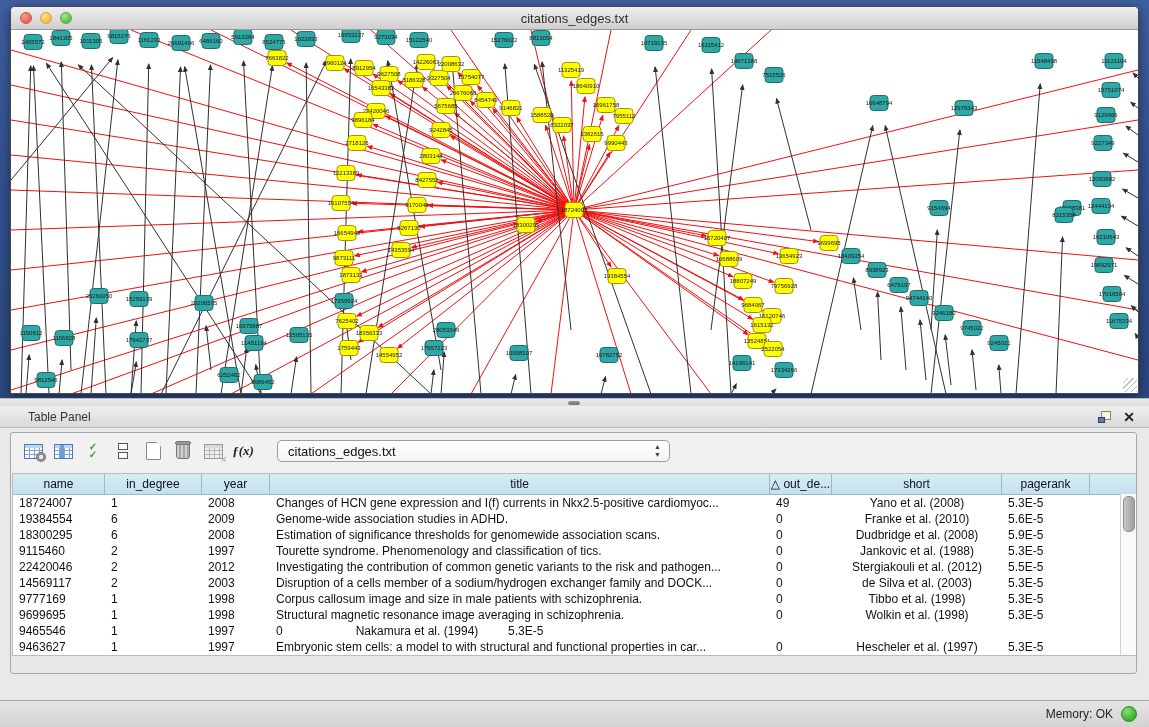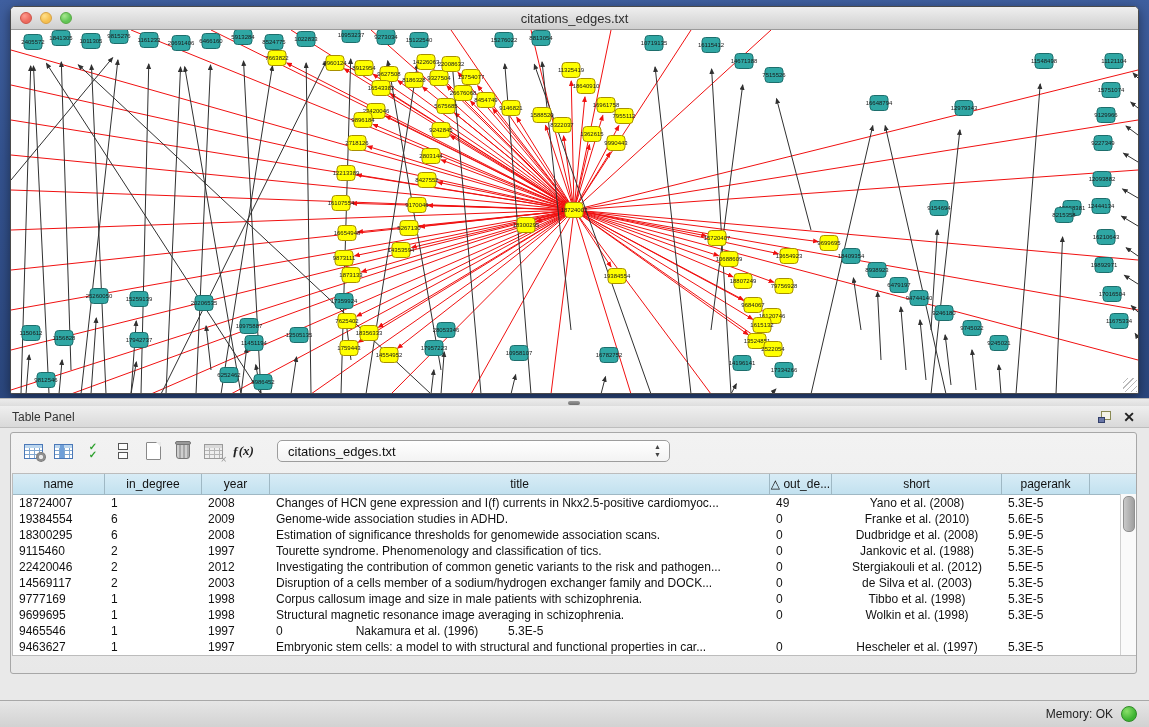--- a/index.html
+++ b/index.html
@@ -28,21 +28,21 @@
   
   .splitter{position:absolute;left:0;top:398px;width:1149px;height:8px;background:linear-gradient(#ececec,#dddddd);
     border-top:1px solid #b9b9b9;box-sizing:border-box;}
   .split-handle{position:absolute;left:568px;top:2px;width:12px;height:4px;border-radius:2px;
     background:linear-gradient(#9a9a9a,#6f6f6f);}
 
   
   .panel-header{position:absolute;left:0;top:406px;width:1149px;height:22px;
     background:linear-gradient(#efefef,#d9d9d9);border-bottom:1px solid #bdbdbd;box-sizing:border-box;
     display:flex;align-items:center;}
-  .panel-title{font-size:12px;color:#333;margin-left:12px;}
+  .panel-title{font-size:12px;color:#333;margin-left:28px;}
   .panel-header-icons{margin-left:auto;display:flex;align-items:center;gap:12px;margin-right:14px;}
   .float-icon{position:relative;width:13px;height:12px;}
   .float-icon .sq1{position:absolute;right:0;top:0;width:8px;height:7px;border:1px solid #8a8a55;background:#f4f4e8;}
   .float-icon .sq2{position:absolute;left:0;bottom:0;width:5px;height:4px;border:1px solid #33406b;background:#6a77a8;}
   .close-x{font-size:14px;font-weight:bold;color:#222;line-height:12px;}
 
   .panel-body{position:absolute;left:0;top:428px;width:1149px;height:272px;background:#e9e9e9;}
   .inner-box{position:absolute;left:10px;top:4px;width:1127px;height:242px;box-sizing:border-box;
     border:1px solid #a7a7a7;border-radius:3px;background:linear-gradient(#f2f2f2,#e8e8e8);overflow:hidden;}
 
@@ -889,21 +889,21 @@
               <div class="td" style="width: 500px;">Structural magnetic resonance image averaging in schizophrenia.</div>
               <div class="td" style="width: 62px;">0</div>
               <div class="td center" style="width: 170px;">Wolkin et al. (1998)</div>
               <div class="td" style="width: 88px;">5.3E-5</div>
             </div>
             <div class="tr">
               <div class="td" style="width: 92px;">9465546</div>
               <div class="td" style="width: 97px;">1</div>
               <div class="td" style="width: 68px;">1997</div>
               <div class="td" style="width: 62px;">0</div>
-              <div class="td center" style="width: 170px;">Nakamura et al. (1996)</div>
+              <div class="td center" style="width: 170px;">Nakamura et al. (1994)</div>
               <div class="td" style="width: 88px;">5.3E-5</div>
             </div>
             <div class="tr">
               <div class="td" style="width: 92px;">9463627</div>
               <div class="td" style="width: 97px;">1</div>
               <div class="td" style="width: 68px;">1997</div>
               <div class="td" style="width: 500px;">Embryonic stem cells: a model to with structural and functional properties in car...</div>
               <div class="td" style="width: 62px;">0</div>
               <div class="td center" style="width: 170px;">Hescheler et al. (1997)</div>
               <div class="td" style="width: 88px;">5.3E-5</div>

